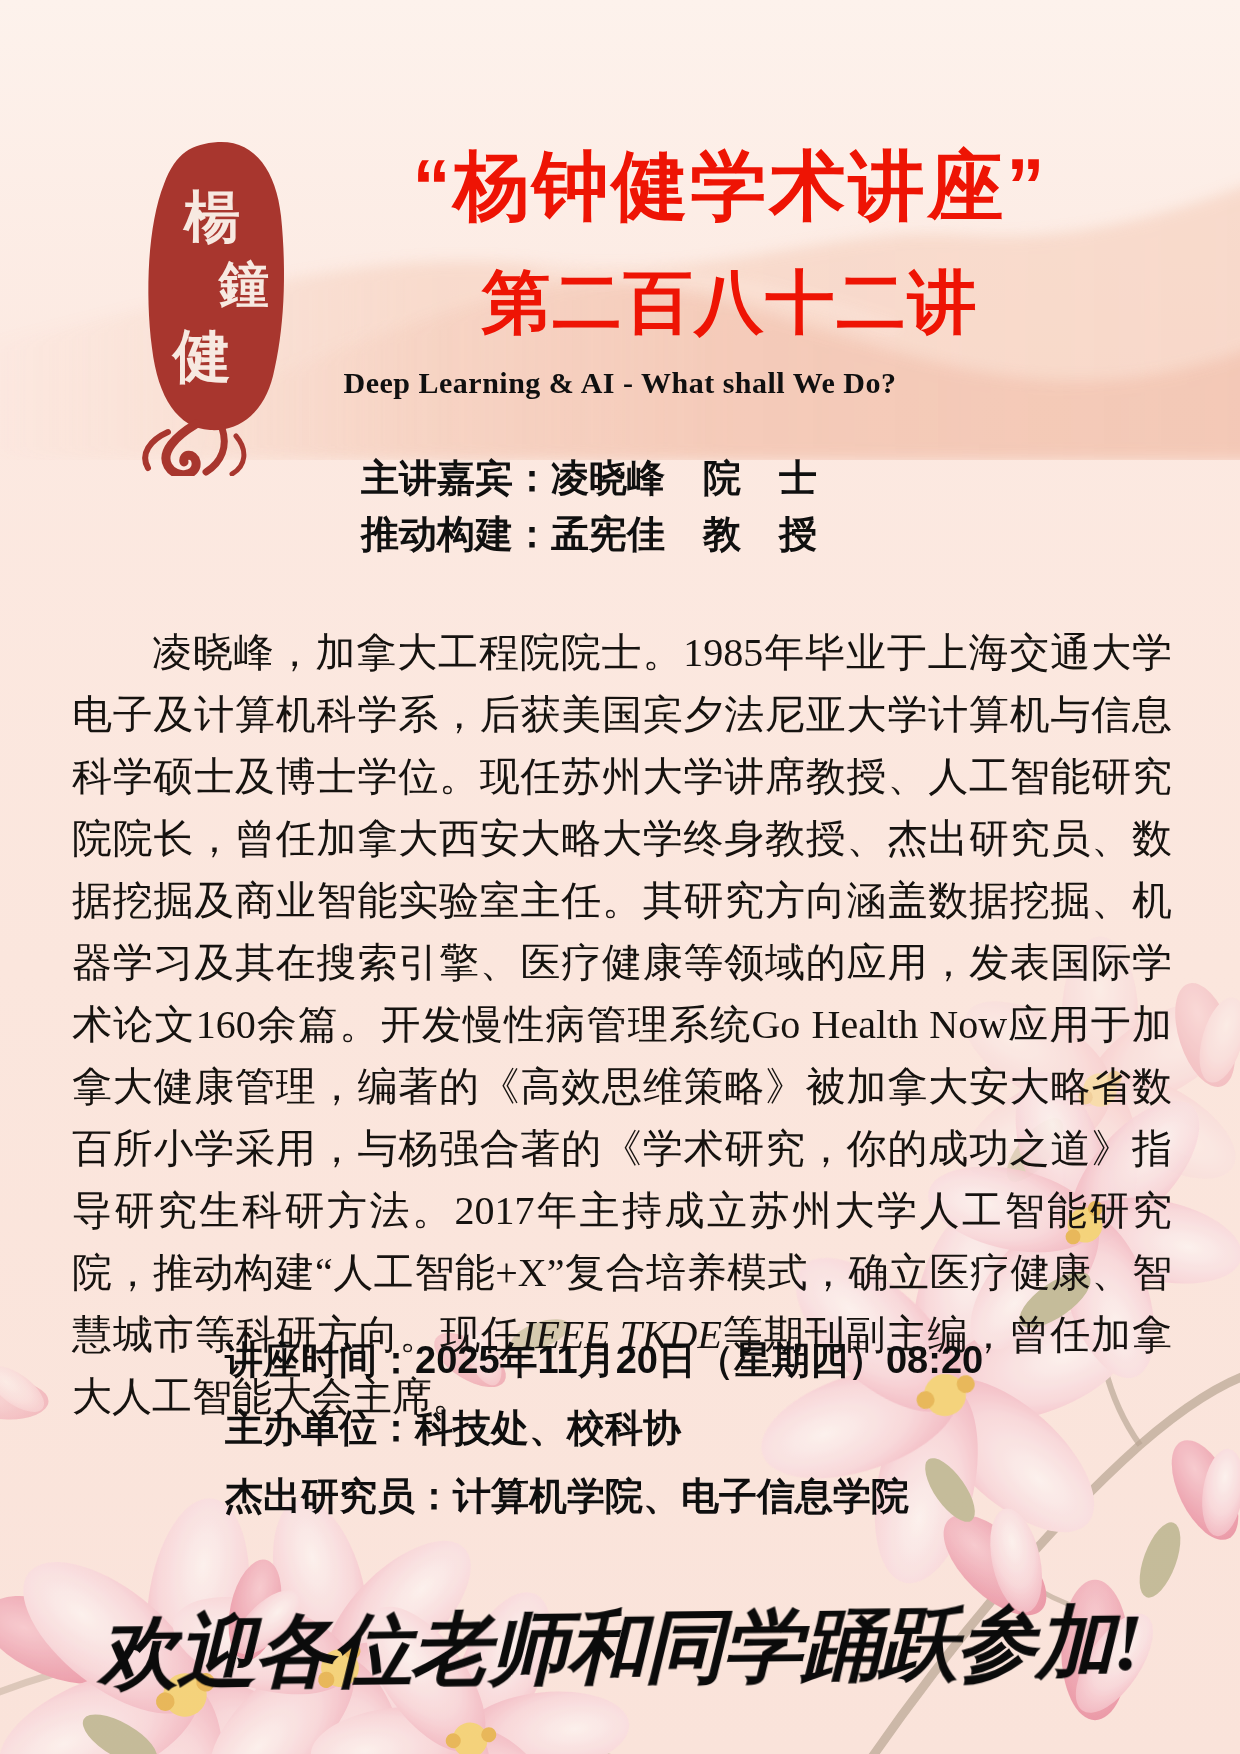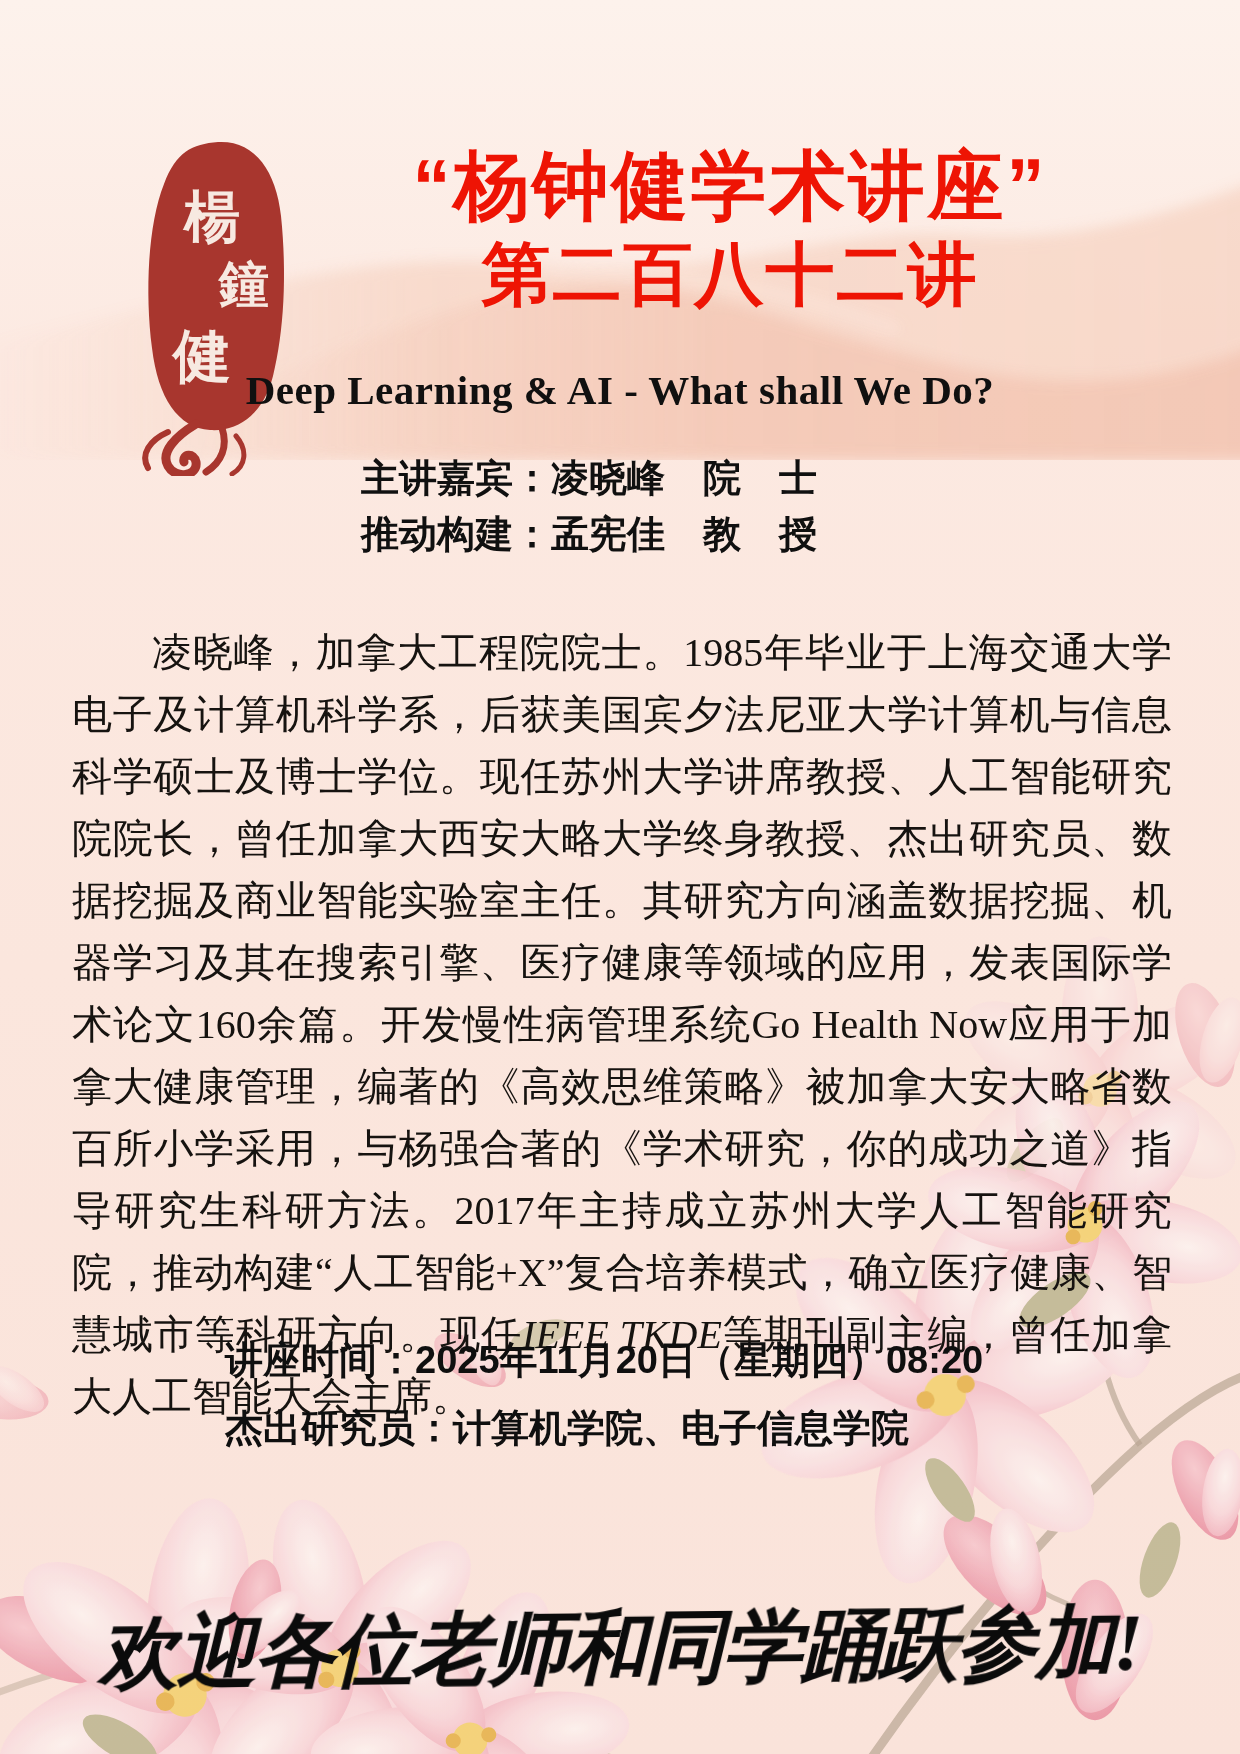--- a/index.html
+++ b/index.html
@@ -17,26 +17,26 @@
   .flowers{top:0;left:0;width:1240px;height:1754px;opacity:.85;}
   .seal-wrap{position:absolute;left:124px;top:136px;width:182px;height:340px;}
   .seal-wrap svg{width:100%;height:100%;}
   .seal-char{fill:#f7e9e1;font-family:"Liberation Serif", serif;font-weight:bold;}
 
   .title-block{
     position:absolute;left:300px;top:148px;width:860px;
     text-align:center;color:#ee1404;font-weight:bold;line-height:1;
   }
   .title-line1{font-size:76px;letter-spacing:3px;}
-  .title-line2{font-size:69px;margin-top:16px;letter-spacing:2px;}
+  .title-line2{font-size:69px;margin-top:44px;letter-spacing:2px;}
 
   .en-title{
     position:absolute;top:366px;left:0;width:1240px;text-align:center;
     font-family:"Liberation Serif", serif;font-weight:bold;
-    font-size:41px;color:#101010;letter-spacing:.5px;
+    font-size:30px;color:#101010;letter-spacing:.5px;
   }
 
   .people{
     position:absolute;top:450px;left:0;width:1178px;text-align:center;
     font-size:38px;font-weight:bold;line-height:56px;color:#101010;
   }
   .people .row{white-space:pre;}
 
   .bio{
     position:absolute;top:582px;left:72px;right:68px;
@@ -179,18 +179,19 @@
 
   <div class="people">
     <div class="row"><span>主讲嘉宾：</span><span>凌晓峰　院　士</span></div>
     <div class="row"><span>推动构建：</span><span>孟宪佳　教　授</span></div>
   </div>
 
   <p class="bio"><span>凌晓峰，加拿大工程院院士。1985年毕业于上海交通大学电子及计算机科学系，后获美国宾夕法尼亚大学计算机与信息科学硕士及博士学位。现任苏州大学讲席教授、人工智能研究院院长，曾任加拿大西安大略大学终身教授、杰出研究员、数据挖掘及商业智能实验室主任。其研究方向涵盖数据挖掘、机器学习及其在搜索引擎、医疗健康等领域的应用，发表国际学术论文160余篇。开发慢性病管理系统Go Health Now应用于加拿大健康管理，编著的《高效思维策略》被加拿大安大略省数百所小学采用，与杨强合著的《学术研究，你的成功之道》指导研究生科研方法。2017年主持成立苏州大学人工智能研究院，推动构建“人工智能+X”复合培养模式，确立医疗健康、智慧城市等科研方向。现任</span><span class="italic">IEEE TKDE</span><span>等期刊副主编，曾任加拿大人工智能大会主席。</span></p>
 
   <div class="details">
     <div class="row"><span>讲座时间：</span><span>2025年11月20日（星期四）08:20</span></div>
+    <div class="row"><span>主办单位：</span><span>科技处、校科协</span></div>
     <div class="row"><span>杰出研究员：</span><span>计算机学院、电子信息学院</span></div>
   </div>
 
   <div class="footer-line">欢迎各位老师和同学踊跃参加!</div>
 
 </div>
 
 </body></html>

